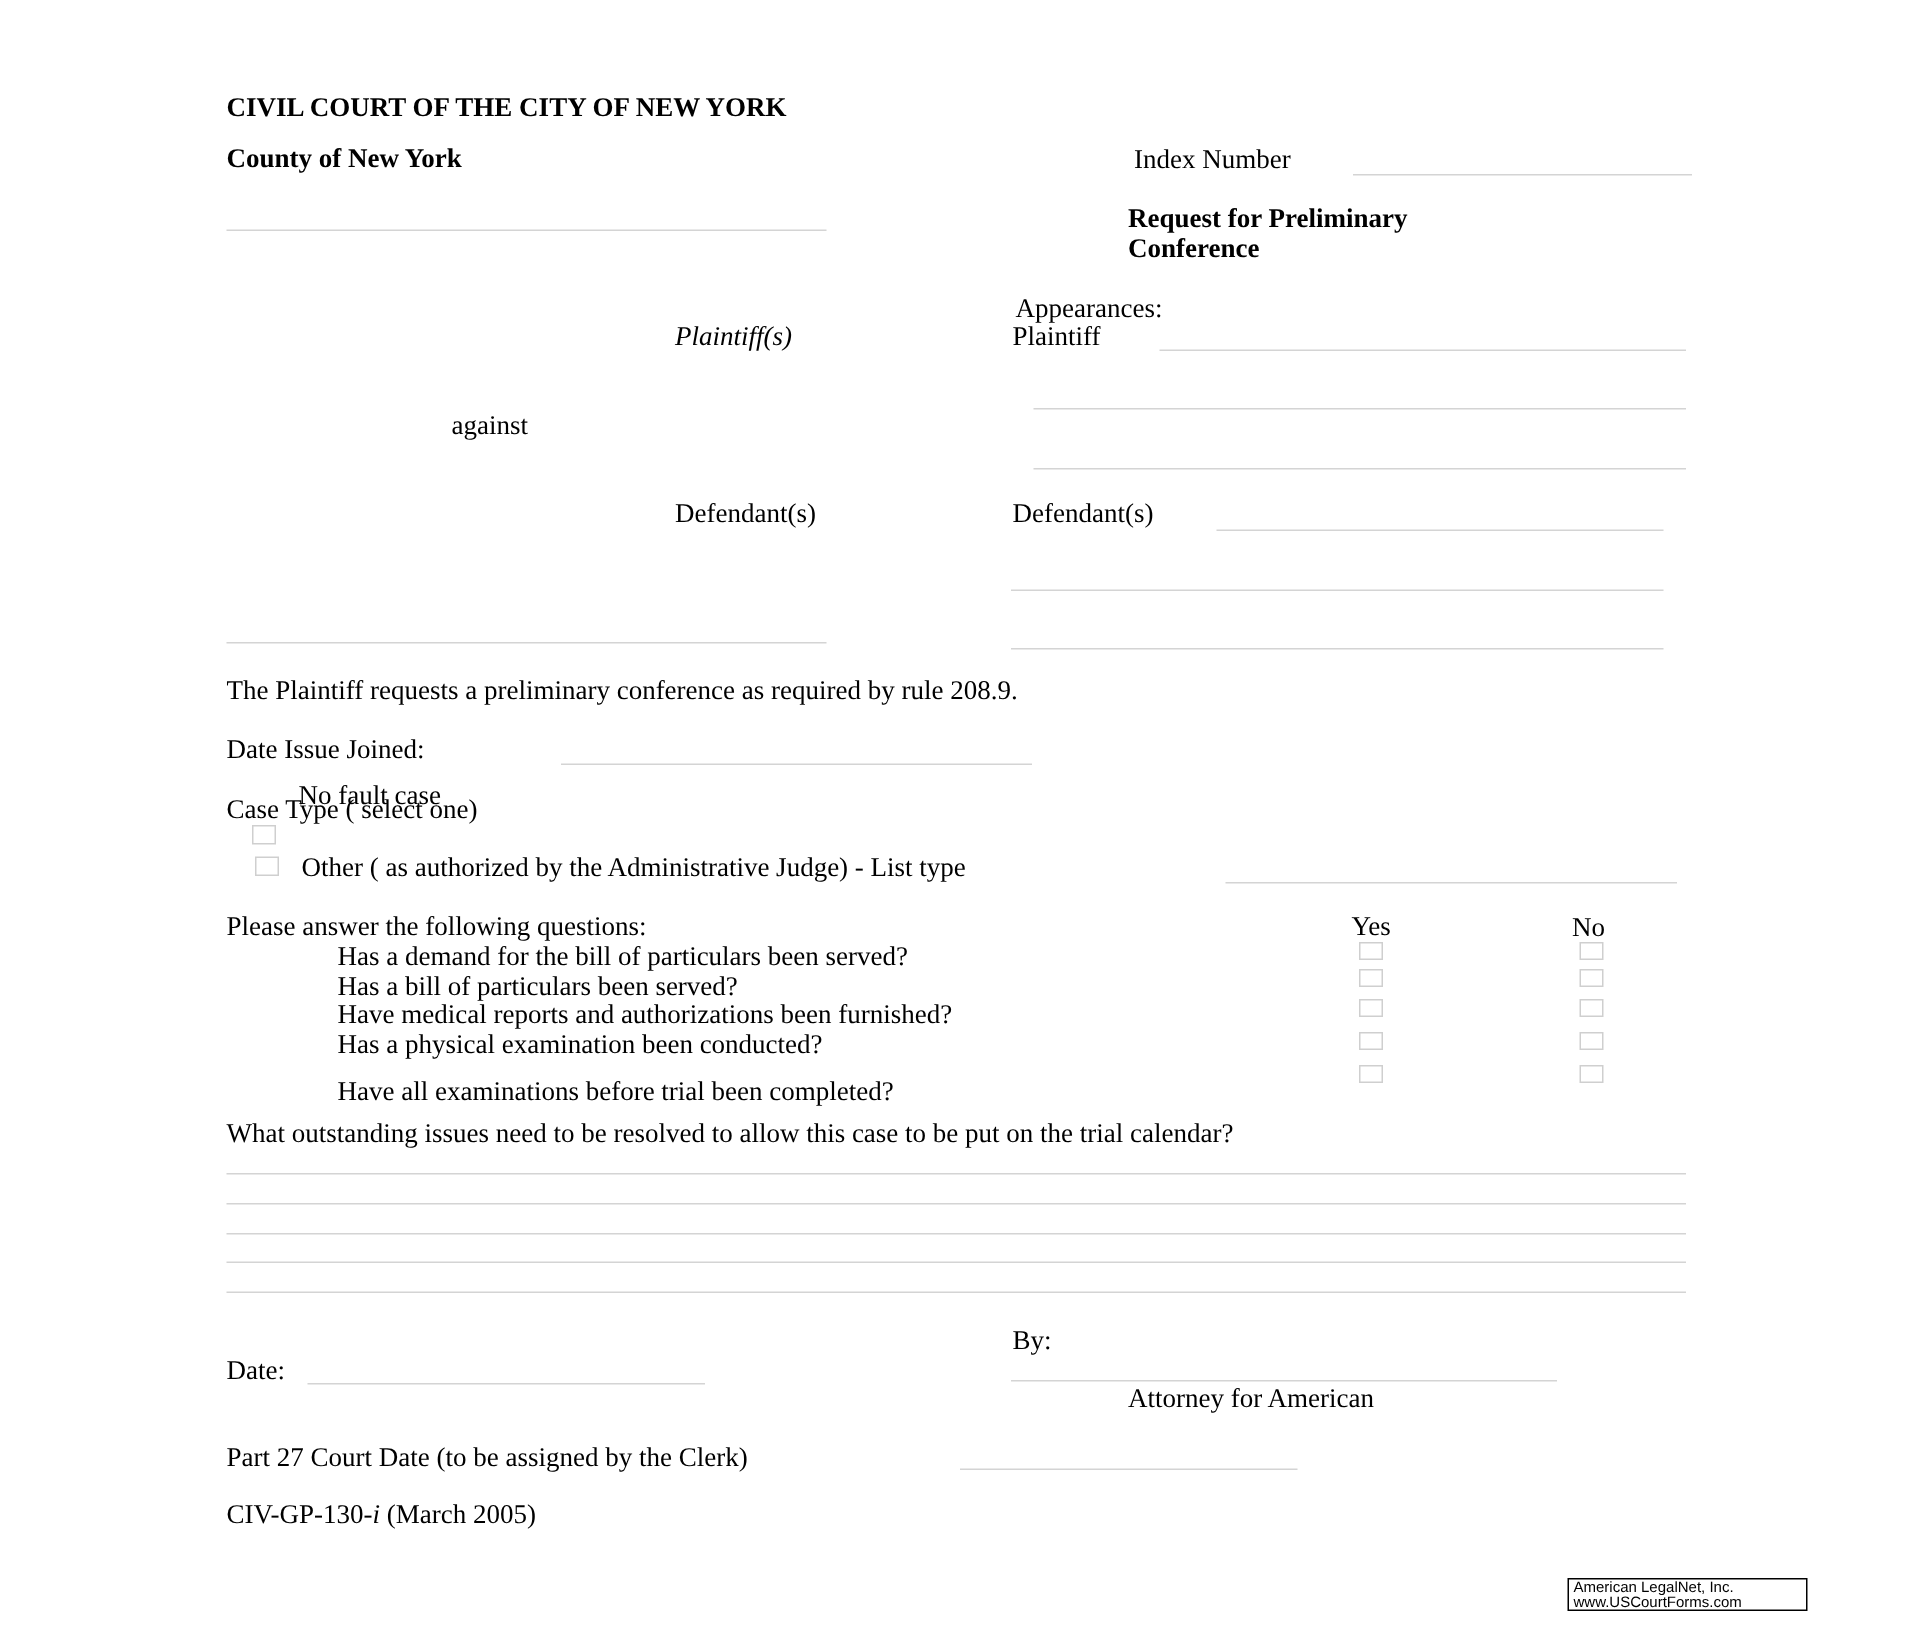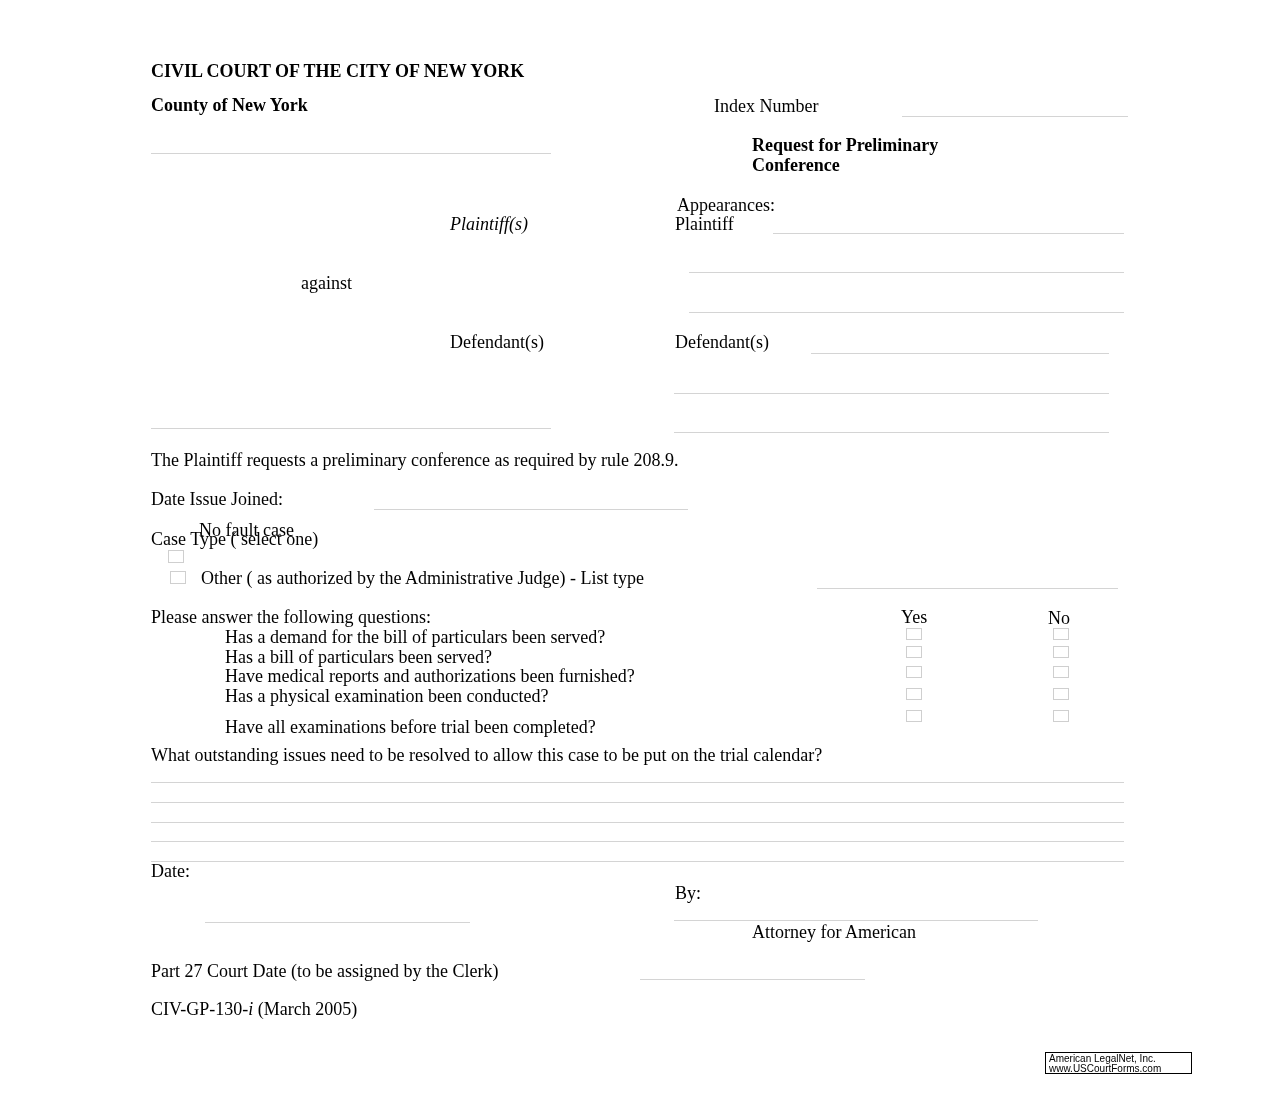--- a/index.html
+++ b/index.html
@@ -4,31 +4,31 @@
 <style>
   html, body { margin:0; padding:0; background:#ffffff; }
   body { width:1275px; height:1100px; position:relative; overflow:hidden;
          font-family:"Liberation Serif", "DejaVu Serif", serif; color:#000; }
   .abs { position:absolute; white-space:nowrap; }
   .t { font-size:18px; line-height:20px; }
   .b { font-weight:bold; }
   .line { position:absolute; height:0; border-top:1px solid #d4d4d4; }
   .cb { position:absolute; width:16px; height:12px; border:1px solid #cfcfcf; background:#fff; box-sizing:border-box; cursor:pointer; }
   .field { position:absolute; height:18px; background:transparent; border:none; cursor:text; }
-  .stamp { position:absolute; left:1045px; top:1052px; width:147px; height:22px; border:1px solid #000;
+  .stamp { position:absolute; left:1045px; top:1052px; width:160px; height:22px; border:1px solid #000;
            font-family:"Liberation Sans", "DejaVu Sans", sans-serif; font-size:10px; line-height:10px; padding:1px 3px; box-sizing:border-box; }
 </style>
 </head>
 <body>
 
 <div class="abs t b" style="left:151px;top:61px;">CIVIL COURT OF THE CITY OF NEW YORK</div>
 <div class="abs t b" style="left:151px;top:95px;">County of New York</div>
 <div class="line" style="left:151px;top:153px;width:400px;"></div>
 
-<div class="abs t" style="left:714px;top:96px;">Index Number</div>
+<div class="abs t" style="left:756px;top:96px;">Index Number</div>
 <div class="line" style="left:902px;top:116px;width:226px;"></div>
 <input class="field" style="left: 902px; top: 97px; width: 226px;">
 
 <div class="abs t b" style="left:752px;top:135px;">Request for Preliminary</div>
 <div class="abs t b" style="left:752px;top:155px;">Conference</div>
 
 <div class="abs t" style="left:450px;top:214px;font-style:italic;">Plaintiff(s)</div>
 <div class="abs t" style="left:301px;top:273px;">against</div>
 <div class="abs t" style="left:450px;top:332px;">Defendant(s)</div>
 <div class="line" style="left:151px;top:428px;width:400px;"></div>
@@ -94,21 +94,21 @@
 <div class="line" style="left:151px;top:822px;width:973px;"></div>
 <div class="line" style="left:151px;top:841px;width:973px;"></div>
 <div class="line" style="left:151px;top:861px;width:973px;"></div>
 <textarea class="field" style="left: 151px; top: 764px; width: 973px; height: 96px; resize: none;"></textarea>
 
 <div class="abs t" style="left:675px;top:883px;">By:</div>
 <div class="line" style="left:674px;top:920px;width:364px;"></div>
 <input class="field" style="left: 674px; top: 901px; width: 364px;">
 <div class="abs t" style="left:752px;top:922px;">Attorney for American</div>
 
-<div class="abs t" style="left:151px;top:861px;">Date:</div>
+<div class="abs t" style="left:151px;top:903px;">Date:</div>
 <div class="line" style="left:205px;top:922px;width:265px;"></div>
 <input class="field" style="left: 205px; top: 903px; width: 265px;">
 
 <div class="abs t" style="left:151px;top:961px;">Part 27 Court Date (to be assigned by the Clerk)</div>
 <div class="line" style="left:640px;top:979px;width:225px;"></div>
 <input class="field" style="left: 640px; top: 960px; width: 225px;">
 
 <div class="abs t" style="left:151px;top:999px;"><span>CIV-GP-130-</span><i>i</i><span> (March 2005)</span></div>
 
 <div class="stamp">

